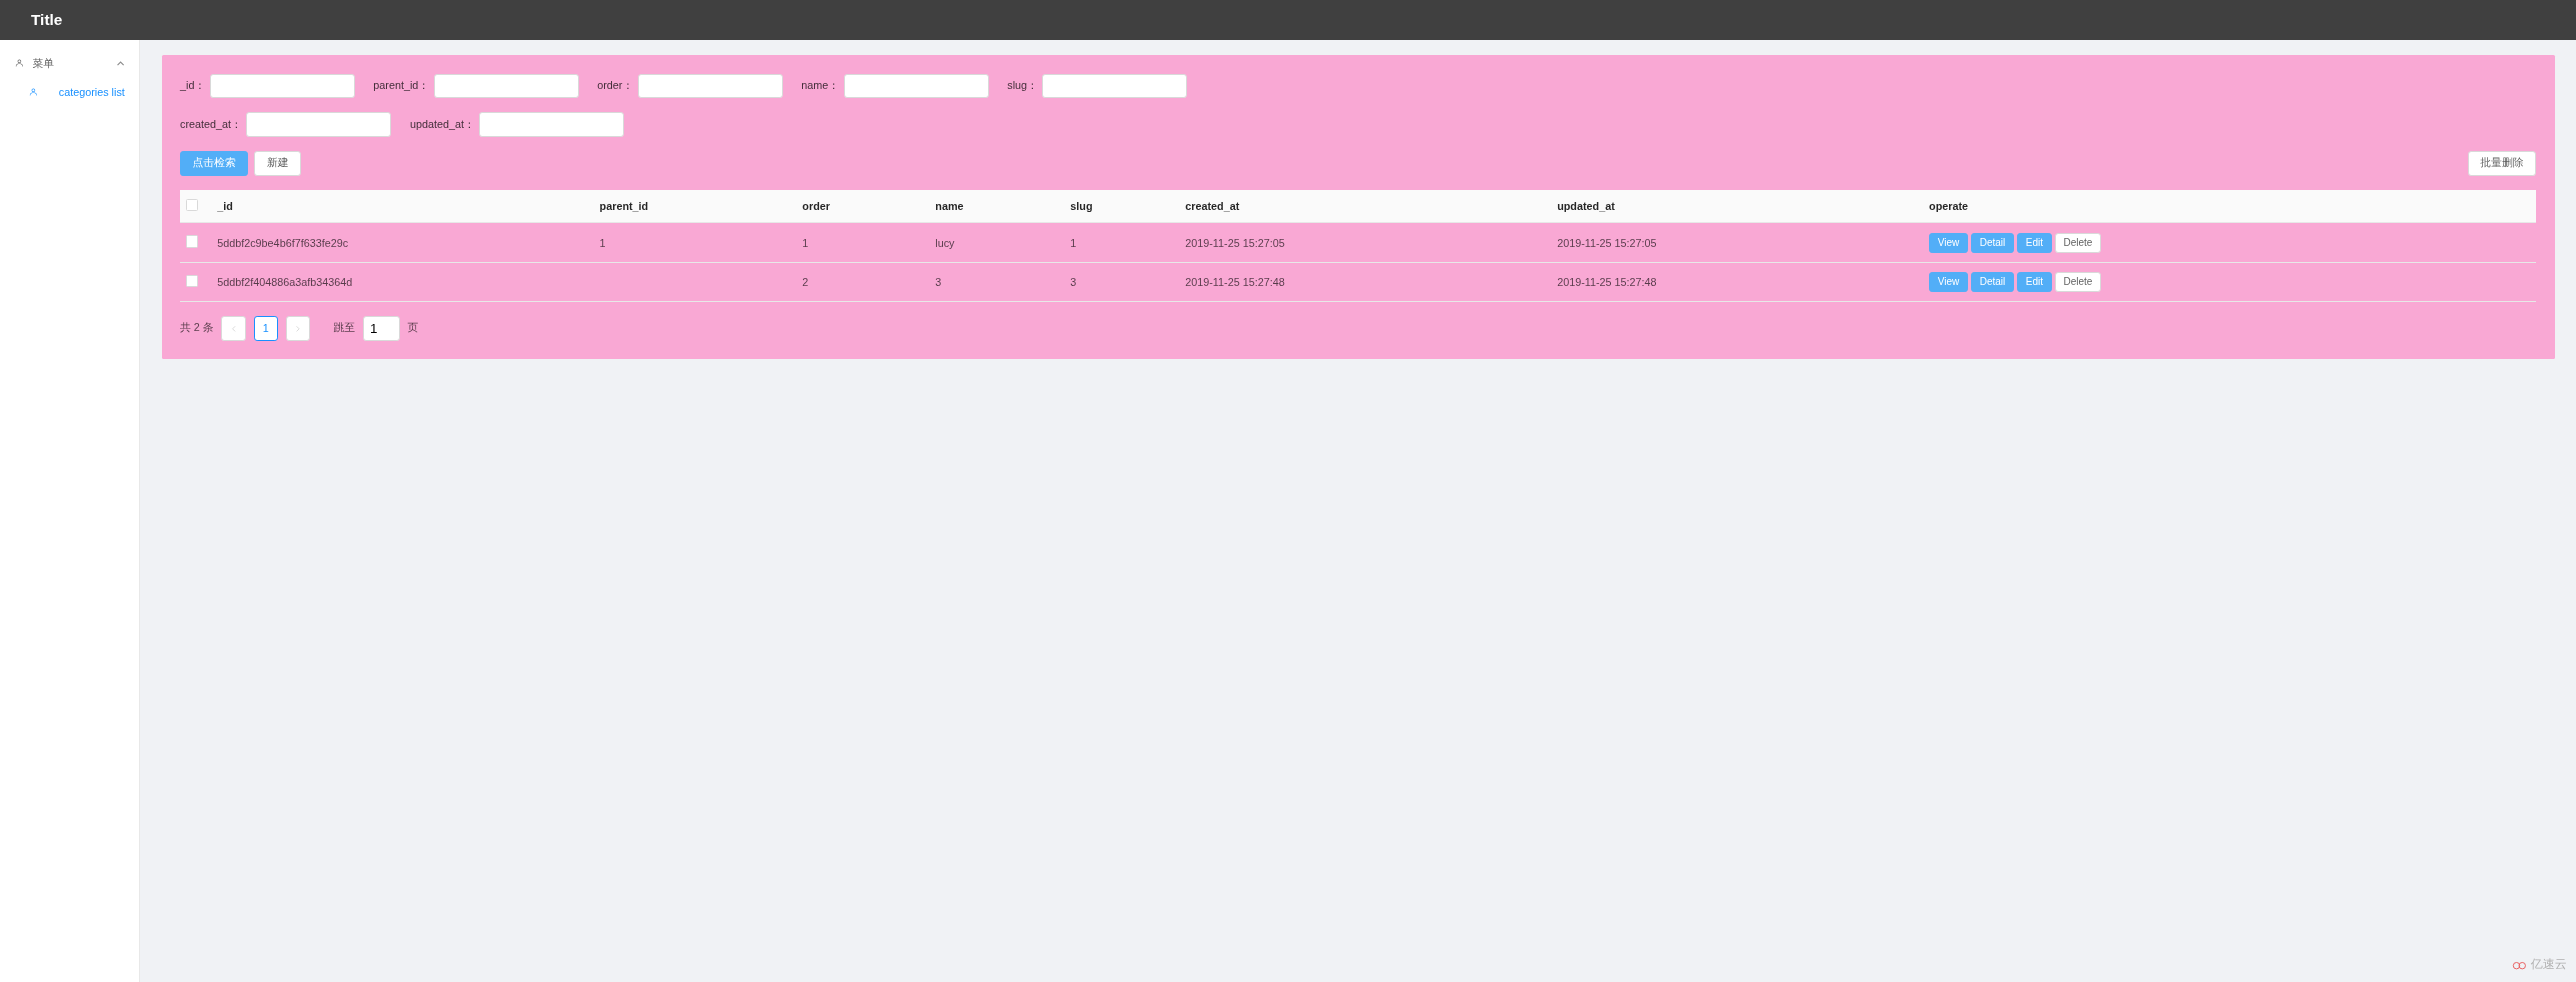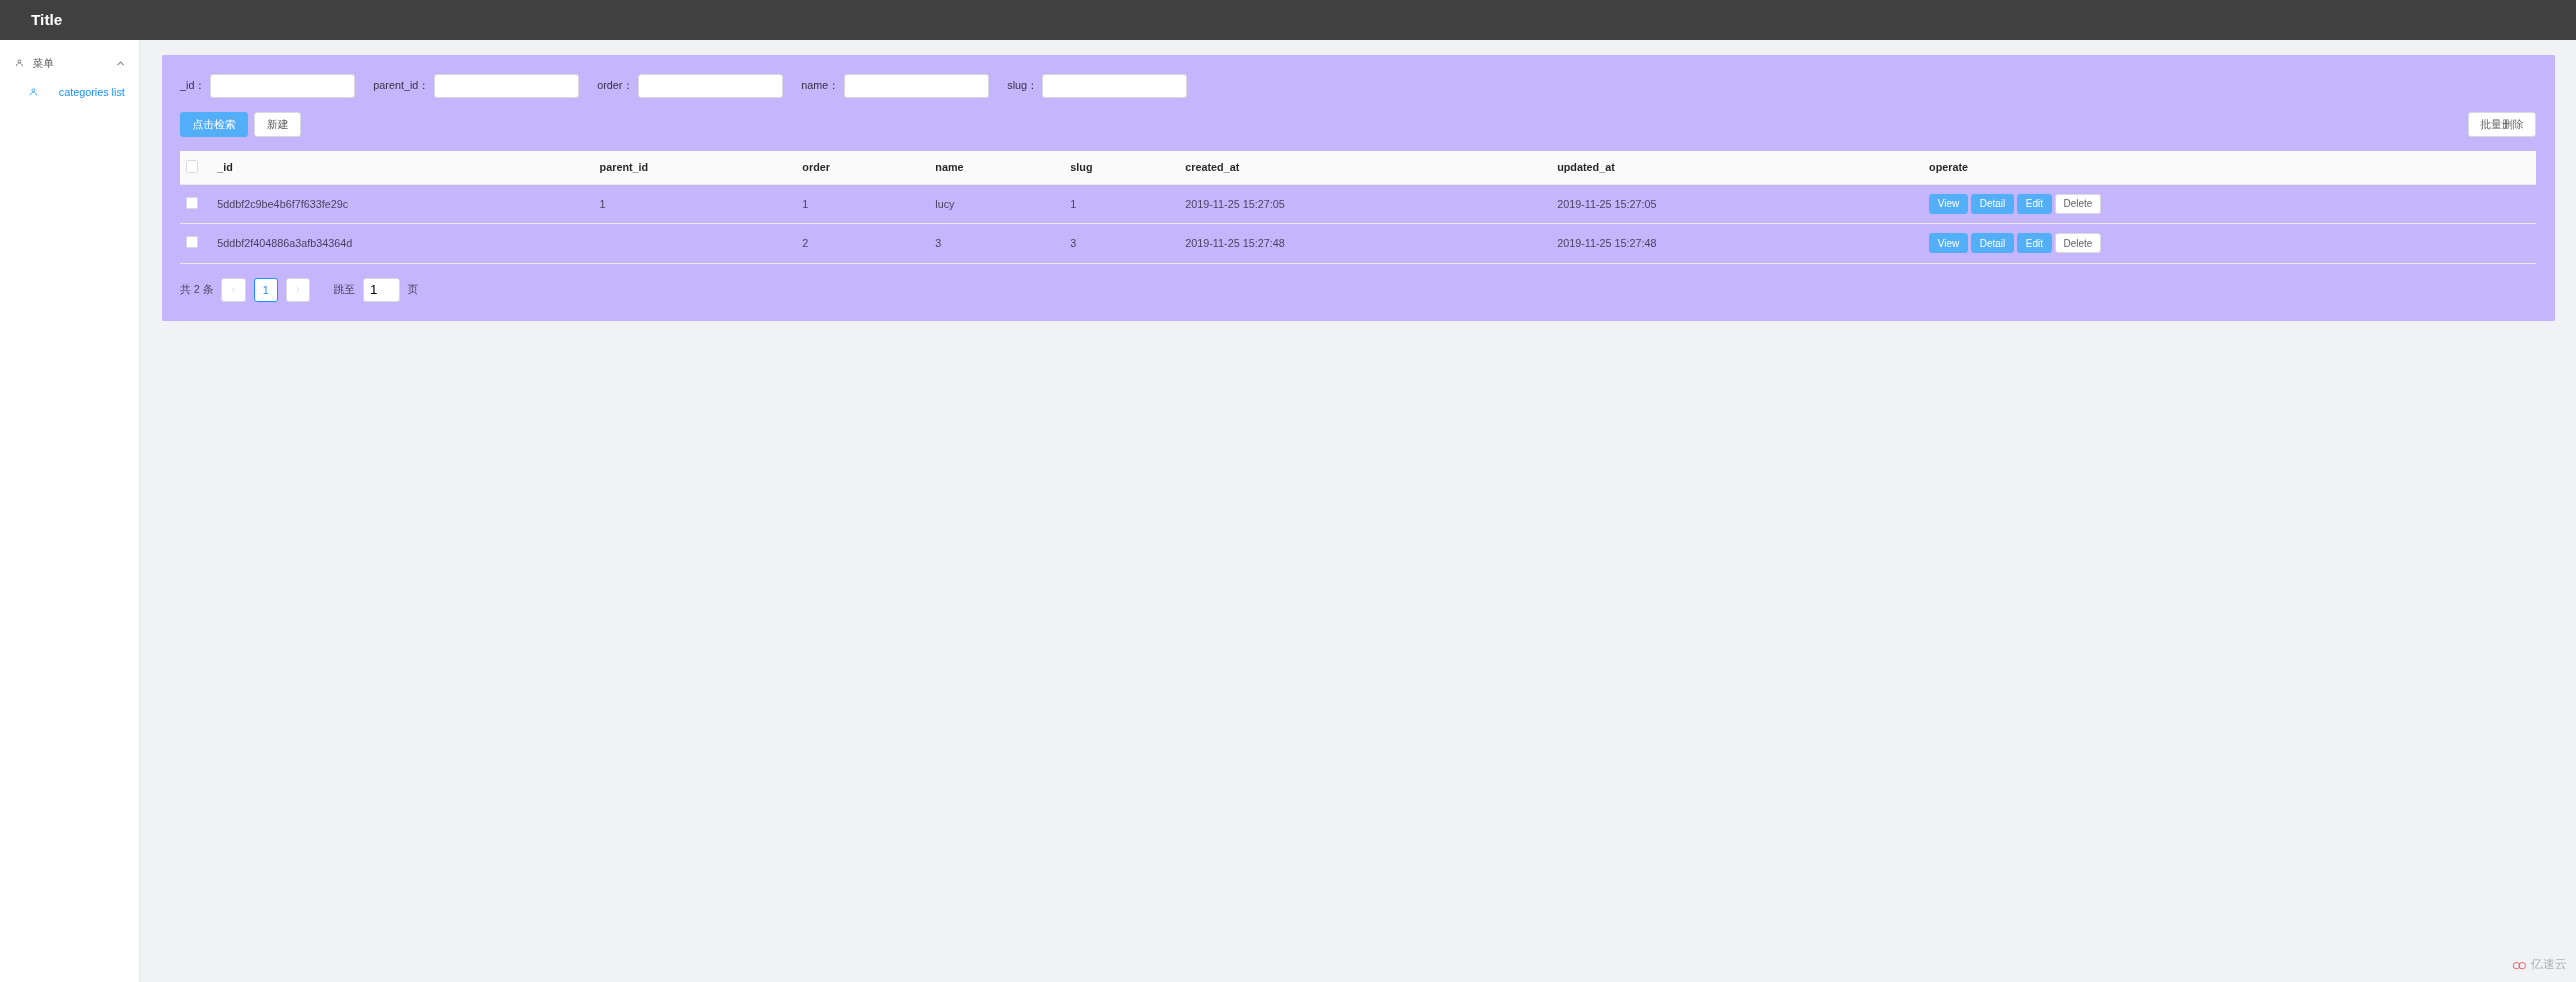--- a/index.html
+++ b/index.html
@@ -67,21 +67,21 @@
       stroke: rgba(0,0,0,0.45);
       fill: none;
       stroke-width: 1.5;
     }
     .content {
       flex: 1;
       padding: 15.4px 21.5px;
       background: #f0f2f5;
     }
     .card {
-      background: #c4b5fd;
+      background: #f9a8d4;
       padding: 18.5px;
       border-radius: 1.5px;
     }
     .filter-row {
       display: flex;
       flex-wrap: wrap;
       gap: 12.3px 18.5px;
       margin-bottom: 14px;
     }
     .filter-item {
@@ -269,20 +269,30 @@
         <div class="filter-item">
           <span class="filter-label">name：</span>
           <input class="filter-input" style="">
         </div>
         <div class="filter-item">
           <span class="filter-label">slug：</span>
           <input class="filter-input" style="">
         </div>
       </div>
 
+      <div class="filter-row">
+        <div class="filter-item">
+          <span class="filter-label">created_at：</span>
+          <input class="filter-input" style="">
+        </div>
+        <div class="filter-item">
+          <span class="filter-label">updated_at：</span>
+          <input class="filter-input" style="">
+        </div>
+      </div>
 
       <div class="btn-row">
         <div class="btn-group">
           <button class="btn btn-primary">点击检索</button>
           <button class="btn">新建</button>
         </div>
         <div class="btn-group">
           <button class="btn">批量删除</button>
         </div>
       </div>

